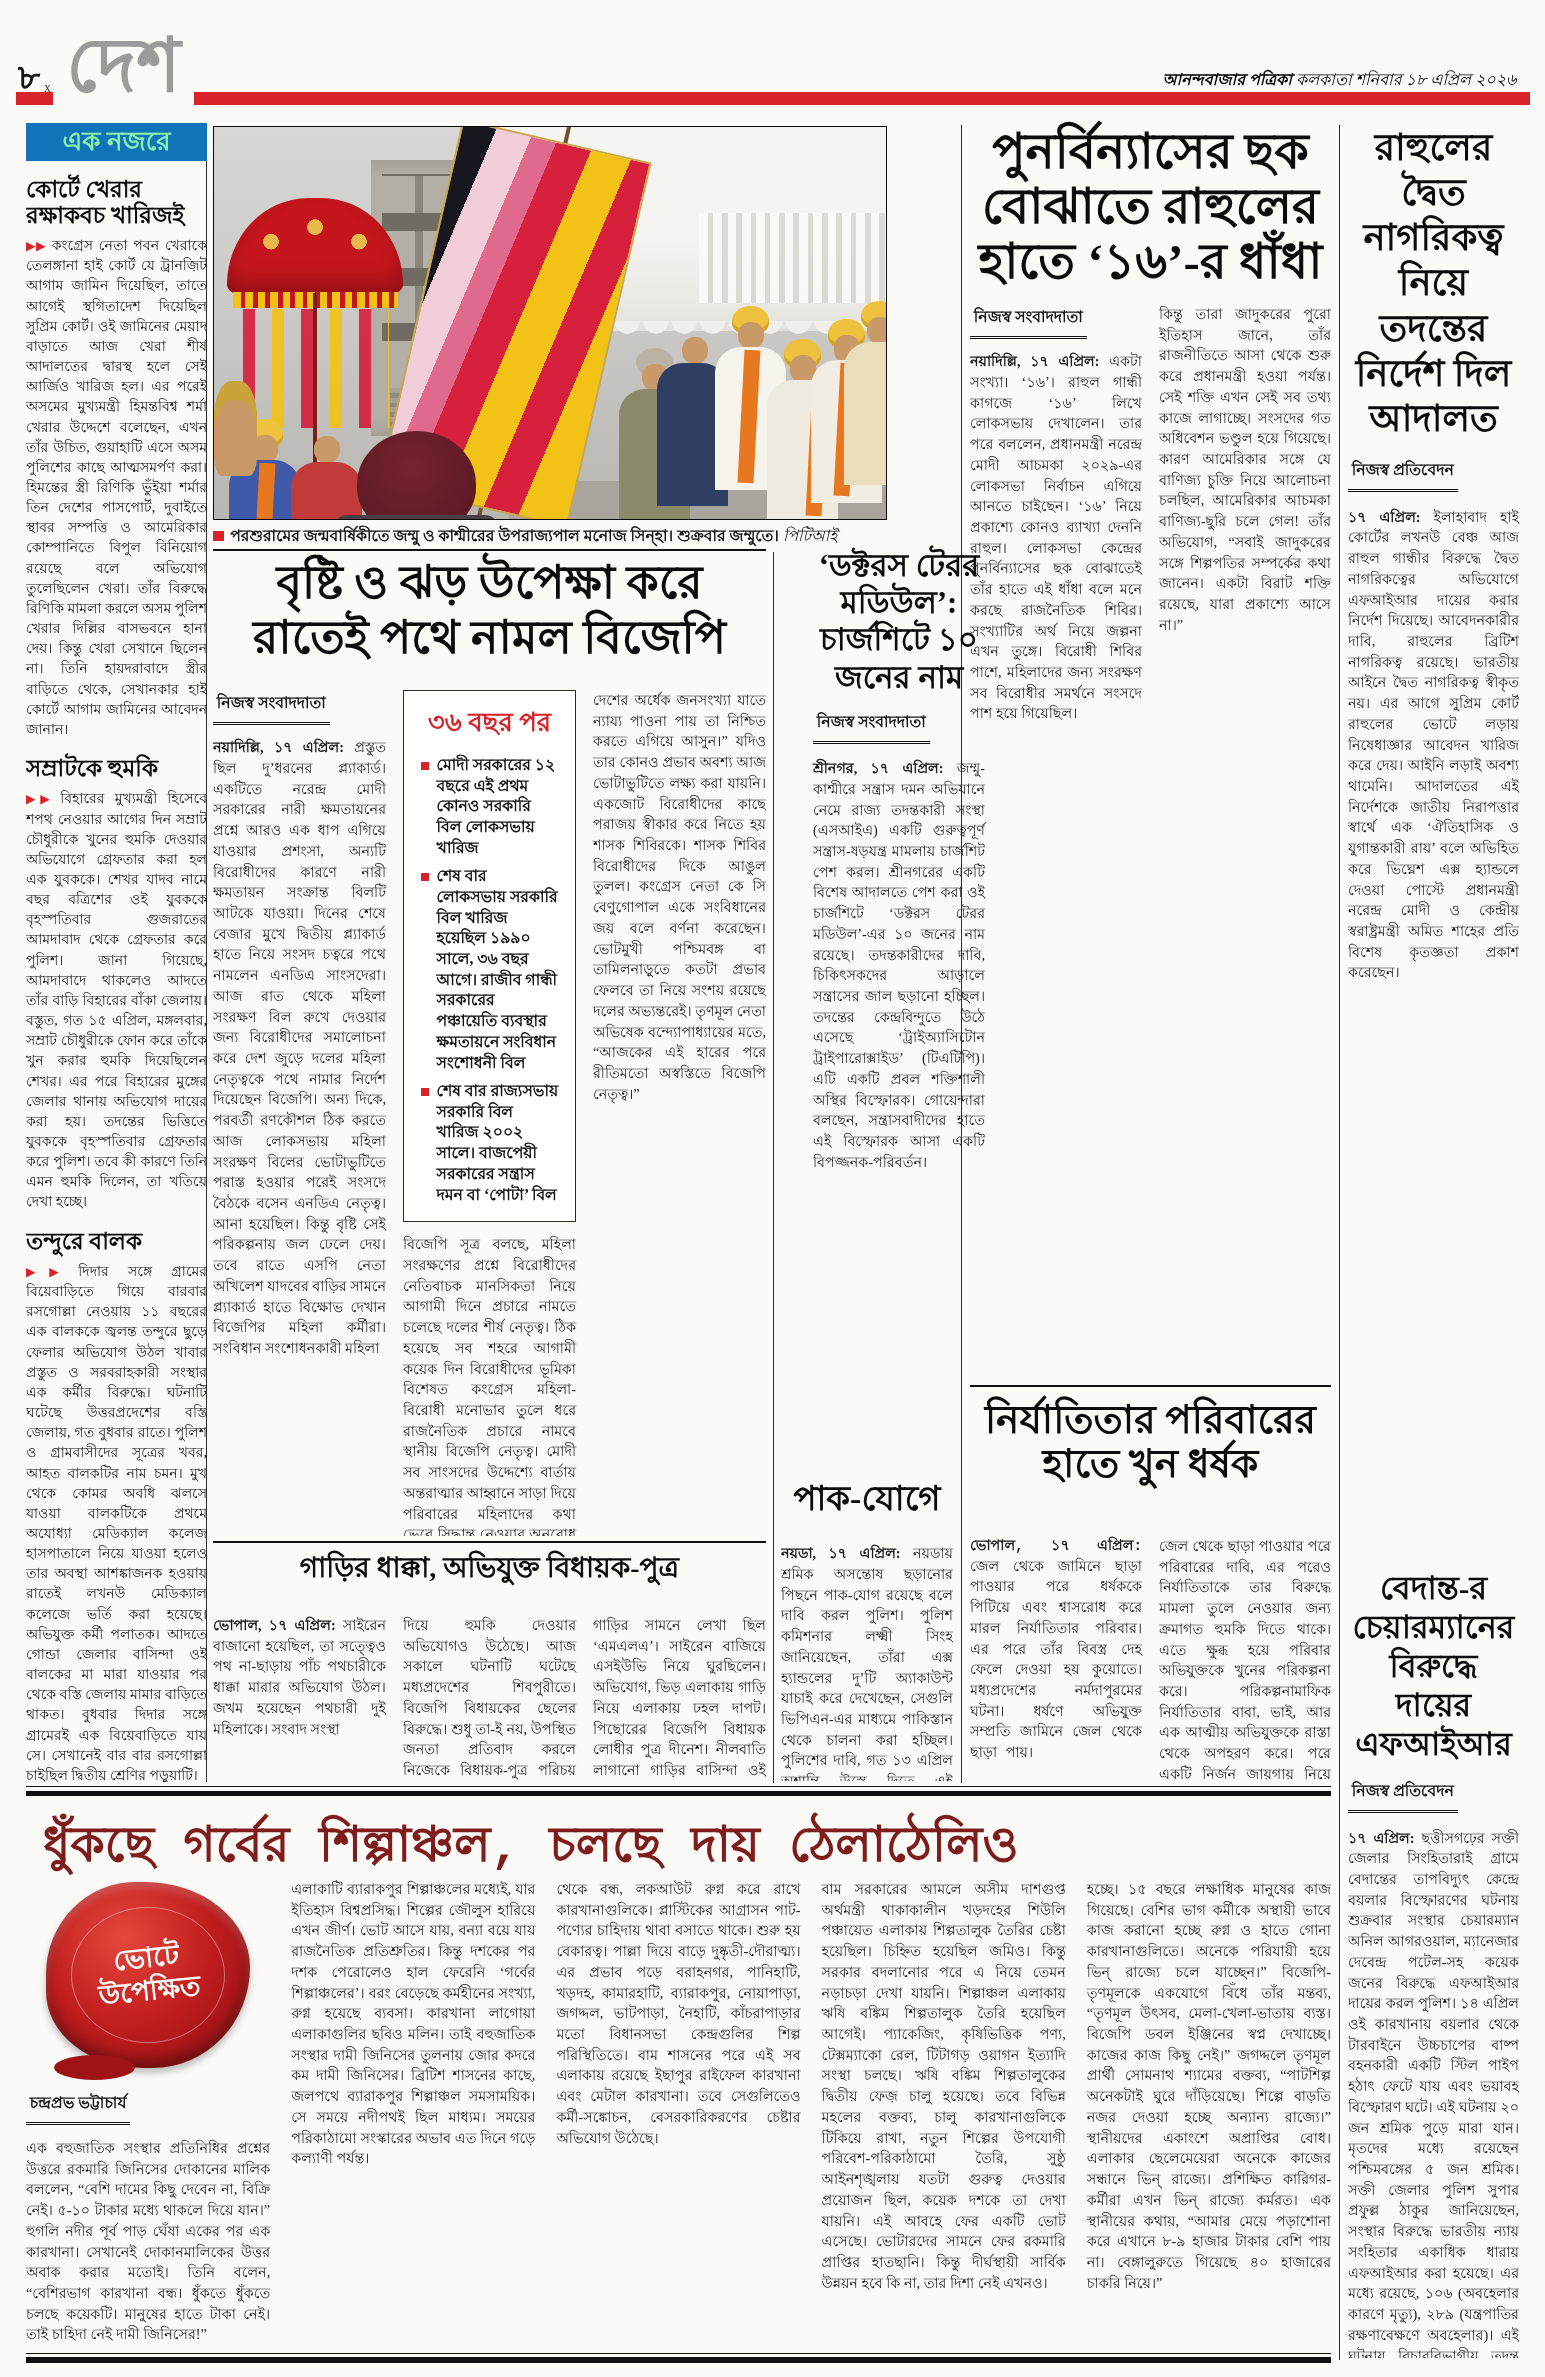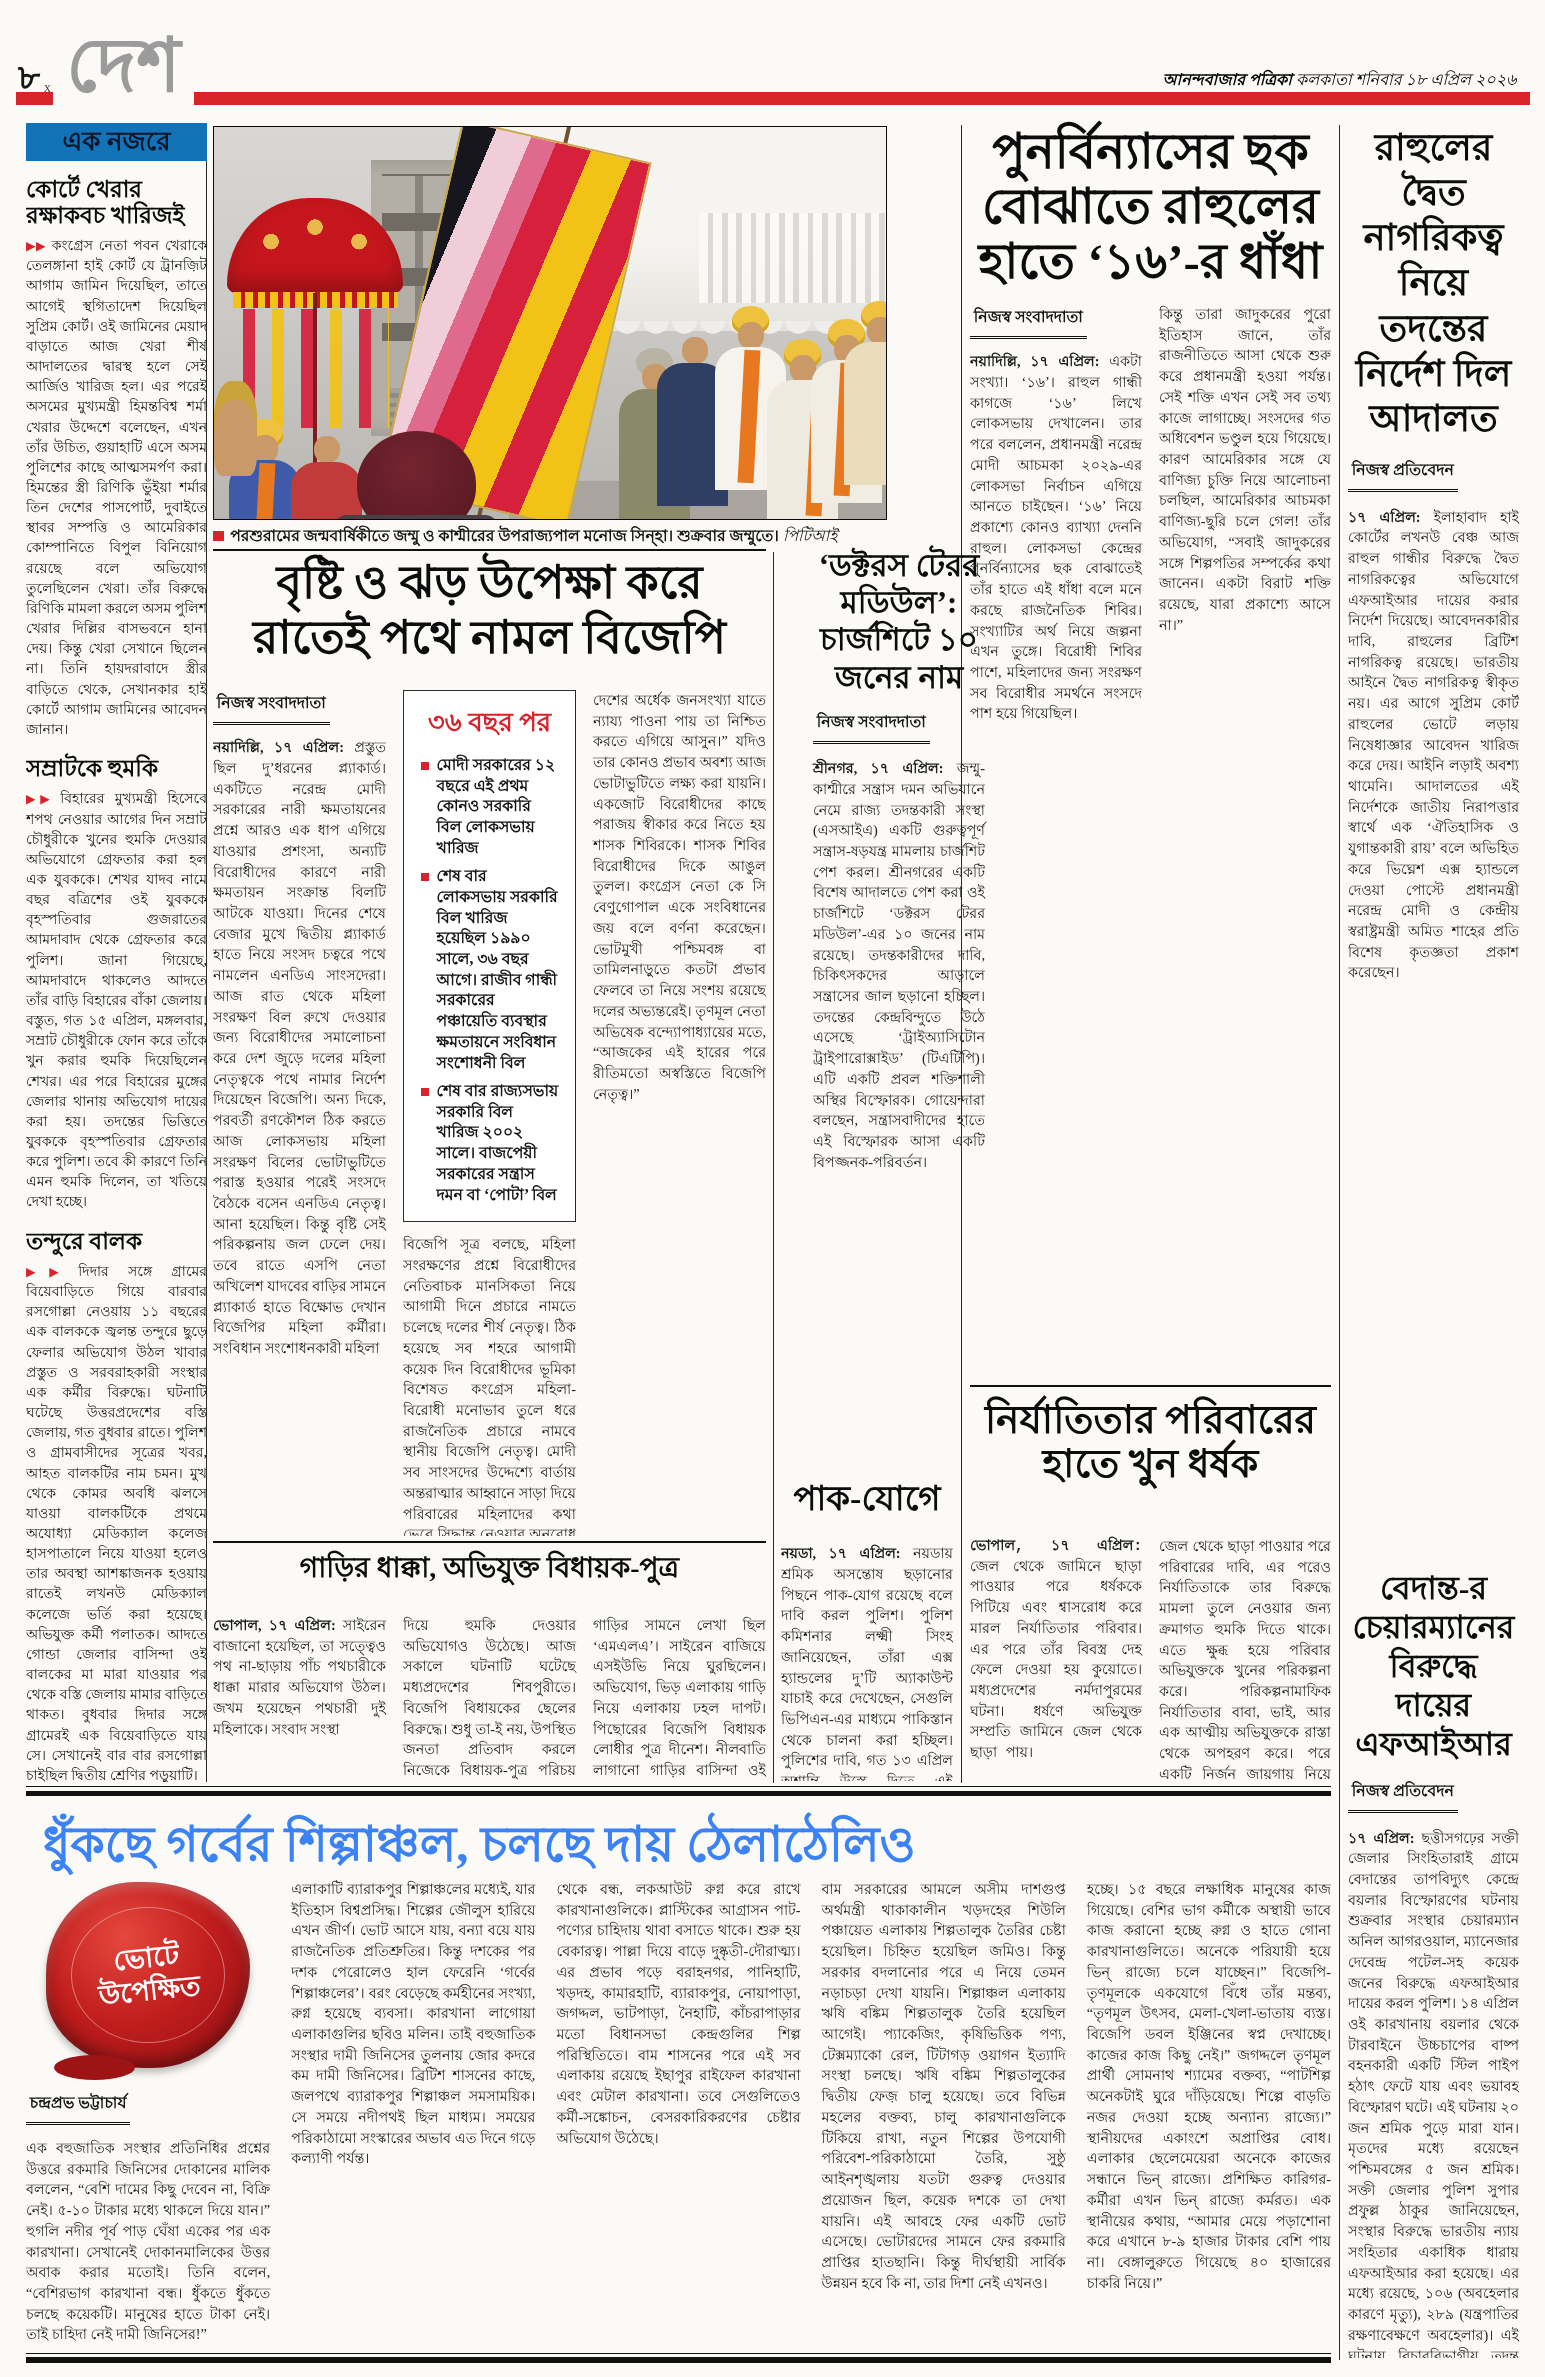--- a/index.html
+++ b/index.html
@@ -16,21 +16,21 @@
   .cols{display:flex;gap:17px;align-items:flex-start;}
   .cols>div{flex:1 1 0;}
   
   .pagenum{font-size:34px;font-weight:bold;}
   .edition{font-size:9.5px;letter-spacing:1.4px;color:#333;}
   .logo{font-size:75px;font-weight:bold;color:#9b9b9b;background:#fbfaf7;padding:0 13.3px;line-height:1.1;}
   .redbar{position:absolute;height:13px;background:#d8232a;}
   .masthead{font-size:16px;color:#000000;font-style:italic;}
   .masthead b{font-weight:bold;}
   
-  .kicker{background:#1273b8;color:#0f172a;font-size:26px;font-weight:bold;text-align:center;
+  .kicker{background:#1273b8;color:#86efac;font-size:26px;font-weight:bold;text-align:center;
           height:38px;line-height:38px;margin-bottom:12.4px;}
   .sb-title{font-size:23px;font-weight:bold;line-height:1.12;margin:16px 0 7.6px;color:#0c0c0c;}
   .sb-body{font-size:14px;line-height:1.44;text-align:justify;}
   .arrows{color:#d8232a;font-size:12.4px;letter-spacing:-1.9px;margin-right:5.7px;}
   
   .capsq{display:inline-block;width:10.5px;height:10.5px;background:#d8232a;margin-right:6.7px;}
   .caption{font-size:15.7px;font-weight:bold;}
   .caption i{font-weight:normal;}
   
   .inset{border:1.4px solid #2a2a2a;padding:9.5px 8.6px 7.6px;background:#fff;}
@@ -279,21 +279,21 @@
   </div>
 
   <div class="abs" style="left:1348px;top:1569px;width:171px;height:789px;overflow:hidden;">
     <div class="headline" style="font-size:32px;line-height:1.22;">বেদান্ত-র চেয়ারম্যানের বিরুদ্ধে দায়ের এফআইআর</div>
     <div class="byline" style="margin-top:14.3px;"><span>নিজস্ব প্রতিবেদন</span></div>
     <p class="body-text" style="margin:14.3px 0 0;"><span class="dateline">১৭ এপ্রিল:</span> <span>ছত্তীসগঢ়ের সক্তী জেলার সিংহিতারাই গ্রামে বেদান্তের তাপবিদ্যুৎ কেন্দ্রে বয়লার বিস্ফোরণের ঘটনায় শুক্রবার সংস্থার চেয়ারম্যান অনিল আগরওয়াল, ম্যানেজার দেবেন্দ্র পটেল-সহ কয়েক জনের বিরুদ্ধে এফআইআর দায়ের করল পুলিশ। ১৪ এপ্রিল ওই কারখানায় বয়লার থেকে টারবাইনে উচ্চচাপের বাষ্প বহনকারী একটি স্টিল পাইপ হঠাৎ ফেটে যায় এবং ভয়াবহ বিস্ফোরণ ঘটে। এই ঘটনায় ২০ জন শ্রমিক পুড়ে মারা যান। মৃতদের মধ্যে রয়েছেন পশ্চিমবঙ্গের ৫ জন শ্রমিক। সক্তী জেলার পুলিশ সুপার প্রফুল্ল ঠাকুর জানিয়েছেন, সংস্থার বিরুদ্ধে ভারতীয় ন্যায় সংহিতার একাধিক ধারায় এফআইআর করা হয়েছে। এর মধ্যে রয়েছে, ১০৬ (অবহেলার কারণে মৃত্যু), ২৮৯ (যন্ত্রপাতির রক্ষণাবেক্ষণে অবহেলার)। এই ঘটনায় বিচারবিভাগীয় তদন্ত দাবি তুলেছে মানবাধিকার সংগঠন এপিডিআর। পাশাপাশি, ঘটনায় মৃতদের পরিবার এবং আহতদের উপযুক্ত ক্ষতিপূরণ এবং চুক্তিভিত্তিক শ্রমিকদের কর্মস্থলে ন্যূনতম পরিকাঠামোগত নিরাপত্তা সুনিশ্চিত করতে হবে বলেও দাবি তুলেছে এপিডিআর।</span></p>
   </div>
 
   <div class="hrule" style="left:26px;top:1786px;width:1305px;height:1.4px;"></div>
   <div class="hrule" style="left:26px;top:1791px;width:1305px;height:5.2px;"></div>
-  <div class="abs" style="left:43px;top:1807px;width:1103px;font-size:49px;font-weight:bold;color:#3b82f6;">ধুঁকছে গর্বের শিল্পাঞ্চল, চলছে দায় ঠেলাঠেলিও</div>
+  <div class="abs" style="left:43px;top:1807px;width:1103px;font-size:49px;font-weight:bold;color:#7f1d1d;font-family:Liberation Mono, monospace;">ধুঁকছে গর্বের শিল্পাঞ্চল, চলছে দায় ঠেলাঠেলিও</div>
 
   <div class="abs" style="left:26px;top:1879px;width:1305px;height:471px;overflow:hidden;">
     <div class="cols" style="gap:21px;">
       <div>
         <div class="seal">
           <div class="seal-text">
             <span>ভোটে</span>
             <span>উপেক্ষিত</span>
           </div>
         </div>

